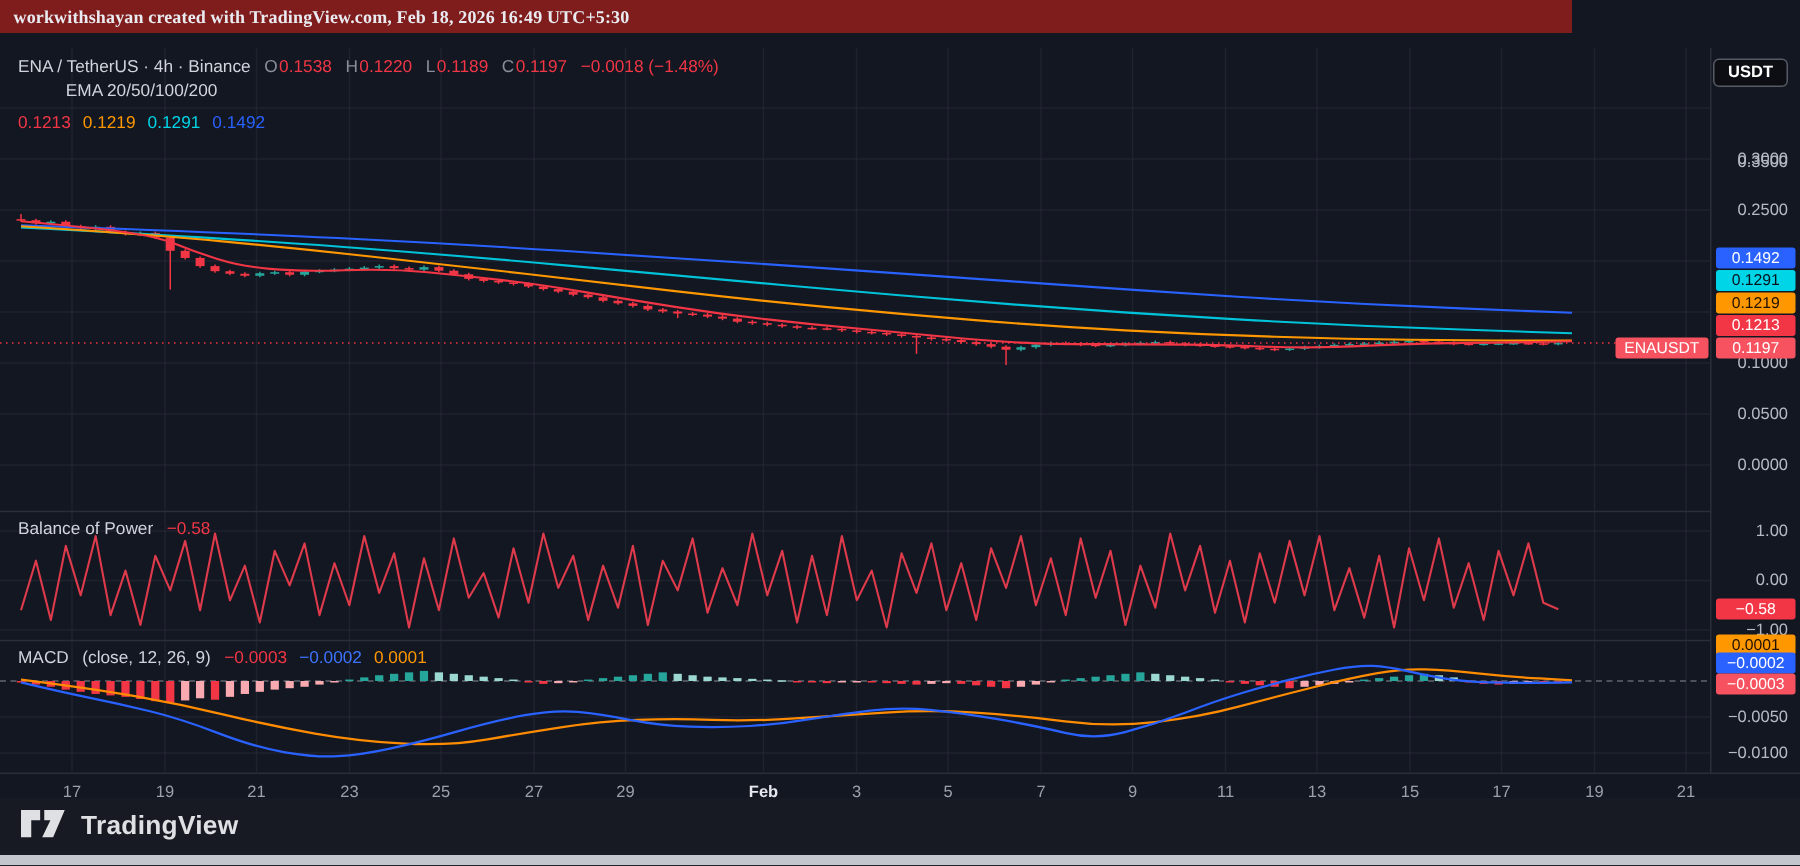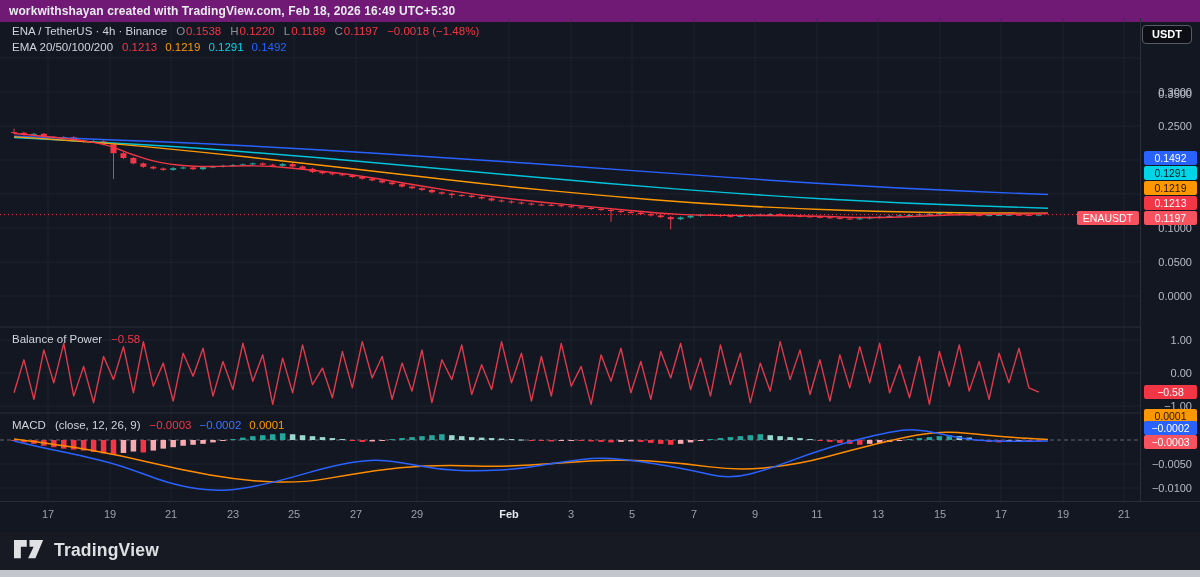--- a/index.html
+++ b/index.html
@@ -3,25 +3,25 @@
 <meta charset="utf-8">
 <style>
   html,body{margin:0;padding:0;background:#090a0d;}
   *{box-sizing:border-box;}
   .snapshot{
     position:relative;width:1200px;height:577px;overflow:hidden;
     background:#131722;font-family:"Liberation Sans",sans-serif;
     -webkit-font-smoothing:antialiased;
   }
   .top-bar{
-    position:absolute;left:0;top:0;width:1200px;height:22px;
-    background:#701a75;color:#e9ebf0;font-size:12px;font-weight:700;
-    line-height:22px;padding-left:9px;letter-spacing:.1px;
-  }
-  .chart-wrap{position:absolute;left:0;top:18px;width:1200px;height:510px;}
+    position:absolute;left:0;top:0;width:1048px;height:22px;
+    background:#7f1d1d;color:#e9ebf0;font-size:12px;font-weight:700;
+    line-height:22px;padding-left:9px;letter-spacing:.1px;font-family:Liberation Serif, serif;
+  }
+  .chart-wrap{position:absolute;left:0;top:32px;width:1200px;height:510px;}
   #chart-svg{position:absolute;left:0;top:0;}
   .price-scale{
     position:absolute;left:1140px;top:0;width:60px;height:510px;
     border-left:1px solid #2a2e39;
   }
   .axis-tick{
     position:absolute;right:8px;transform:translateY(-50%);
     color:#b6bac4;font-size:11px;white-space:nowrap;
   }
   .px-label{
@@ -445,21 +445,21 @@
             <span class="k">L</span>
             <span style="color: rgb(242, 54, 69);">0.1189</span>
           </span>
           <span class="item">
             <span class="k">C</span>
             <span style="color: rgb(242, 54, 69);">0.1197</span>
           </span>
         </span>
       <span id="change-value" style="color: rgb(242, 54, 69);">−0.0018 (−1.48%)</span>
     </div>
-    <div class="legend" style="top:23px;">
+    <div class="legend" style="top:23px;flex-direction:column;">
       <span>EMA 20/50/100/200</span>
       <span id="ema-values" style="display:flex;gap:8px;">
           <span style="color: rgb(242, 54, 69);">0.1213</span>
           <span style="color: rgb(255, 152, 0);">0.1219</span>
           <span style="color: rgb(0, 213, 232);">0.1291</span>
           <span style="color: rgb(41, 98, 255);">0.1492</span>
         </span>
     </div>
     <div class="legend" style="top:315px;">
       <span>Balance of Power</span>

